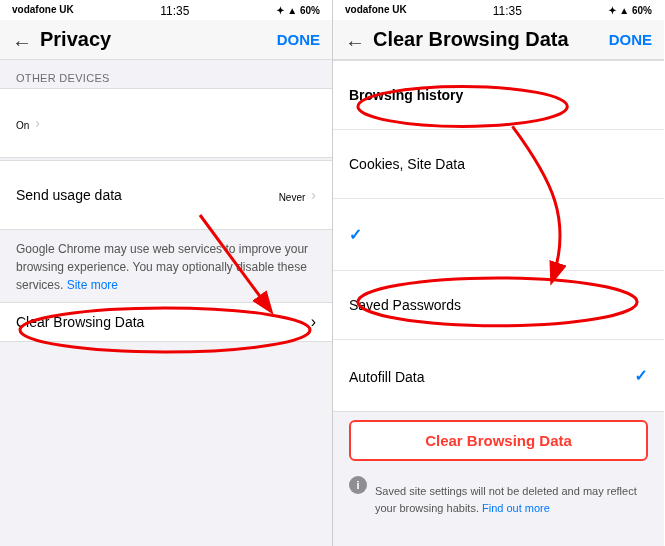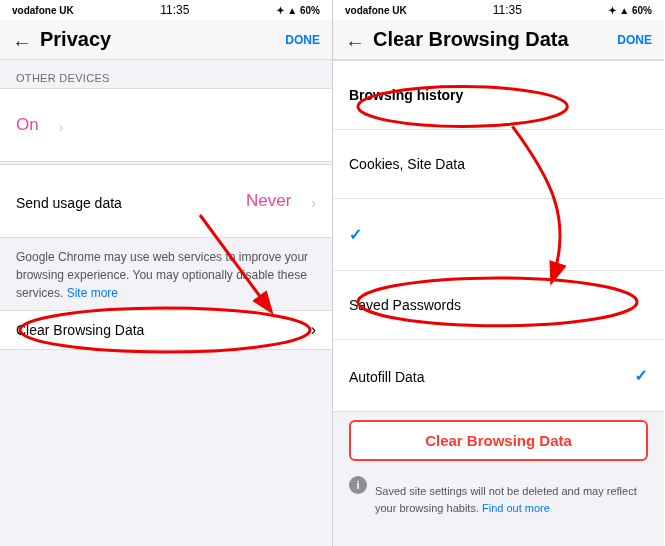--- a/index.html
+++ b/index.html
@@ -23,21 +23,20 @@
       position: relative;
     }
     .phone-panel + .phone-panel {
       border-left: 1px solid #ccc;
     }
 
     
     .status-bar {
       background: #fff;
       display: flex;
-      align-items: center;
       justify-content: space-between;
       padding: 4px 12px;
       font-size: 11px;
       font-weight: 600;
       height: 20px;
     }
     .status-bar .carrier { font-size: 10px; }
     .status-bar .time { font-size: 12px; font-weight: 400; }
     .status-bar .icons { font-size: 10px; display:flex; gap:3px; align-items:center;}
 
@@ -56,21 +55,21 @@
       margin-right: 8px;
       line-height: 1;
     }
     .nav-title {
       flex: 1;
       font-size: 20px;
       font-weight: 700;
       color: #000;
     }
     .nav-done {
-      font-size: 12px;
+      font-size: 15px;
       color: #007aff;
       font-weight: 600;
     }
 
     
     .section-label {
       font-size: 11px;
       color: #6d6d72;
       text-transform: uppercase;
       padding: 12px 16px 4px;
@@ -92,23 +91,23 @@
       background: #fff;
       min-height: 40px;
     }
     .list-row:last-child { border-bottom: none; }
     .list-row .row-label {
       flex: 1;
       font-size: 14px;
       color: #000;
     }
     .list-row .row-value {
-      font-size: 17px;
-      color: #ec4899;
-      margin-right: 20px;
+      font-size: 10px;
+      color: #000000;
+      margin-right: 6px;
     }
     .list-row .chevron {
       font-size: 14px;
       color: #c7c7cc;
     }
 
     
     .toggle {
       width: 44px;
       height: 24px;

